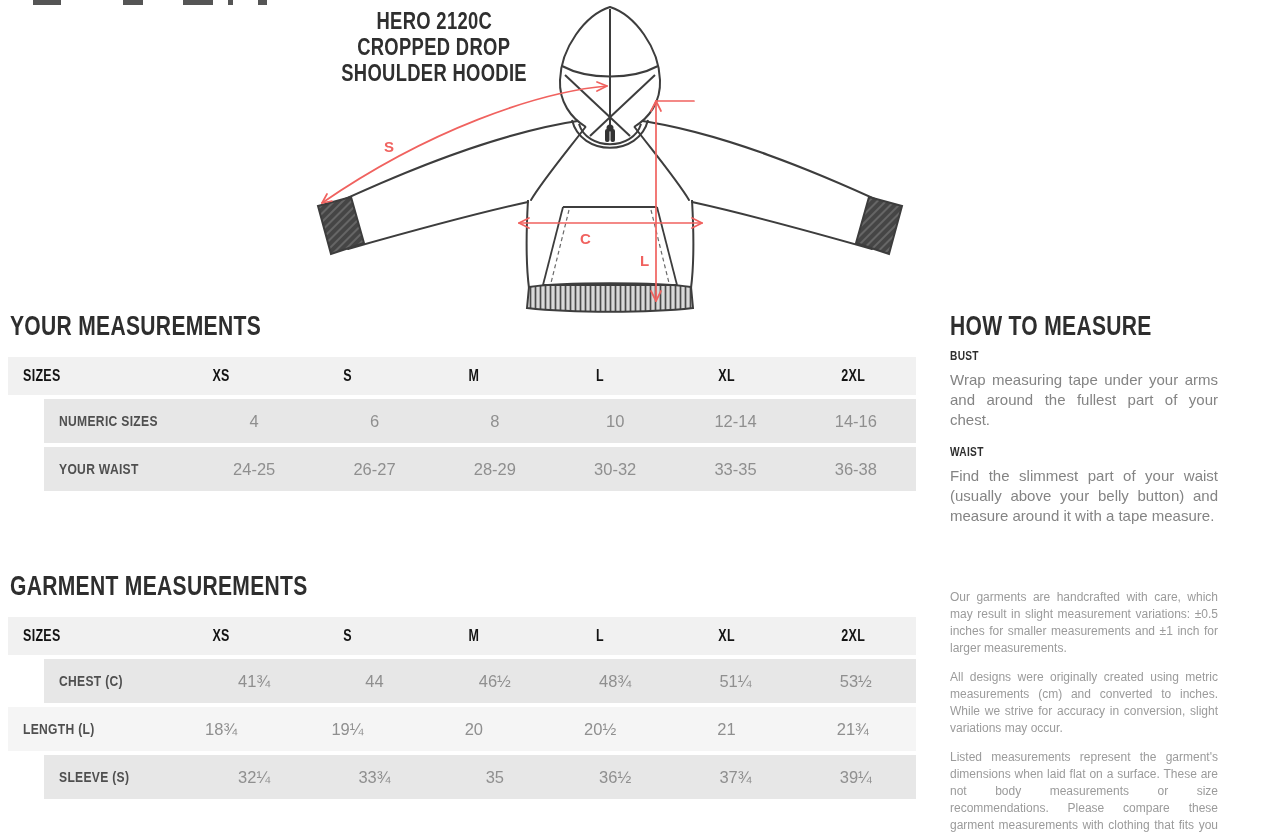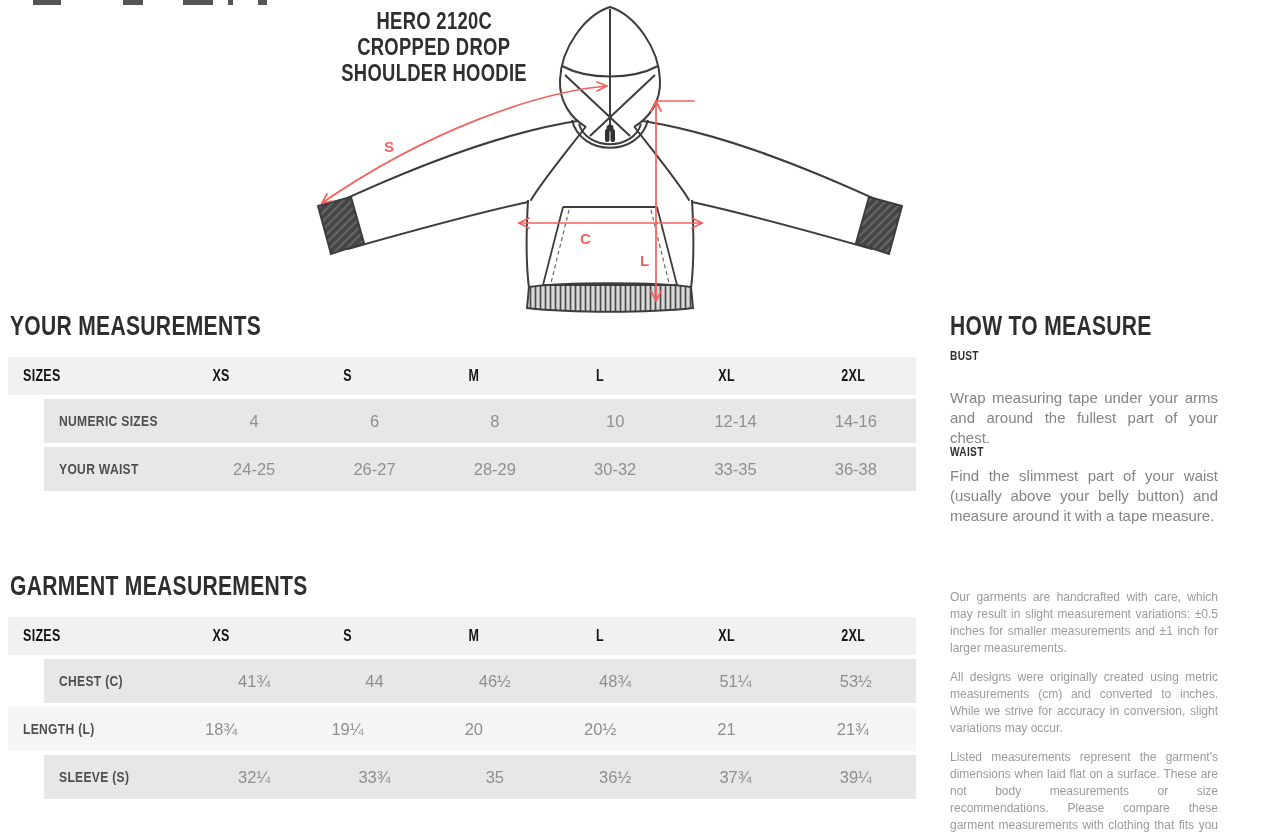--- a/index.html
+++ b/index.html
@@ -41,21 +41,21 @@
   .cell { display:flex; align-items:center; justify-content:center; }
   .cell.label { justify-content:flex-start; padding-left:15px; }
   .trow.thead .hd { font-size:16px; color:#141414; }
   .rowlab { font-size:15.5px; color:#4f4f4f; }
   .val { font-size:16.5px; color:#8f8f8f; }
 
   
   .r-abs { position:absolute; left:950px; width:268px; }
   .sub-head { font-size:13px; }
   #bust-head  { top:348px; }
-  #bust-text  { top:370px;margin-top:18px; }
+  #bust-text  { top:370px; }
   #waist-head { top:444px; }
   #waist-text { top:466px; }
   .body-text { font-size:15px; line-height:20px; color:#848484;
                text-align:justify; margin:0; }
   #disclaimer { top:577px; }
   #disclaimer p { font-size:12px; line-height:17px; color:#9b9b9b;
                   text-align:justify; margin:12px 0 12px 0; }
 
   svg text.redlab { font-weight:700; font-size:15px; fill:#f0625f;
                     font-family:"Liberation Sans", sans-serif; }

